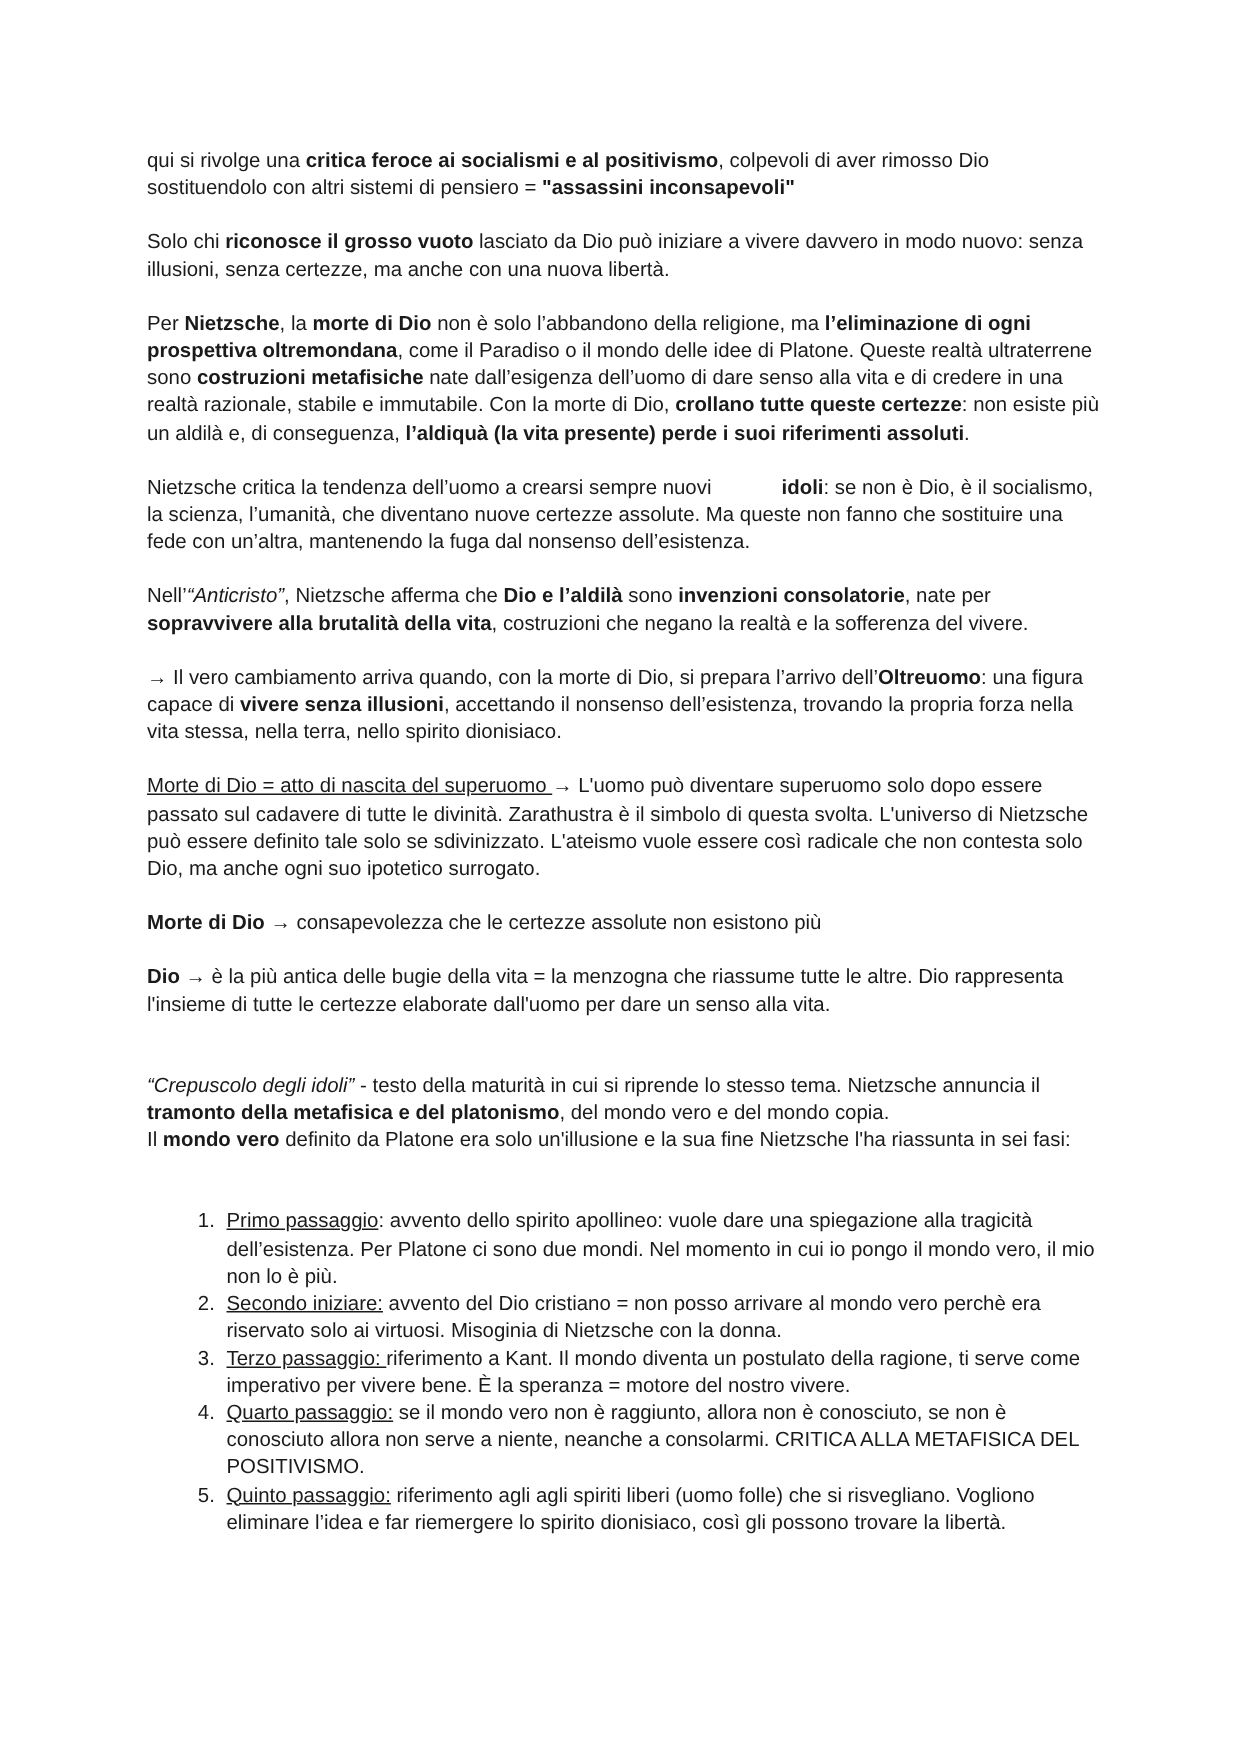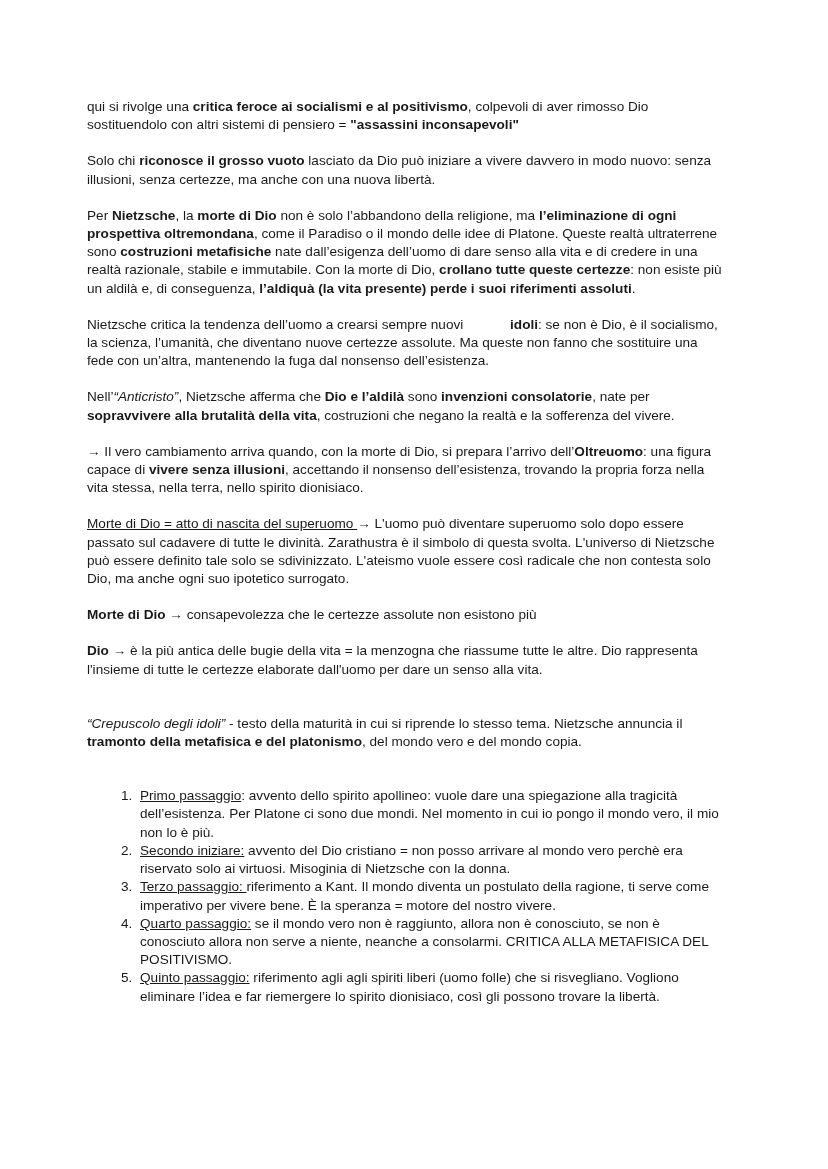--- a/index.html
+++ b/index.html
@@ -12,21 +12,21 @@
       height: 1169px;
       position: relative;
       overflow: hidden;
       font-family: "Liberation Sans", sans-serif;
       font-size: 13.6px;
       line-height: 18.2px;
       color: #1a1a1a;
     }
     .page {
       position: absolute;
-      left: 87px;
+      left: 98px;
       top: 98px;
       width: 640px;
     }
     p {
       margin: 0 0 18px 0;
     }
     u { text-decoration: underline; text-align: center; }
     .gap-lg { margin-top: 36px; }
     .tight { margin-bottom: 0; }
     ol {
@@ -45,20 +45,21 @@
   <p><span>qui si rivolge una </span><span style="font-weight: bold;">critica feroce ai socialismi e al positivismo</span><span>, colpevoli di aver rimosso Dio sostituendolo con altri sistemi di pensiero = </span><span style="font-weight: bold;">"assassini inconsapevoli"</span></p>
   <p><span>Solo chi </span><span style="font-weight: bold;">riconosce il grosso vuoto</span><span> lasciato da Dio può iniziare a vivere davvero in modo nuovo: senza illusioni, senza certezze, ma anche </span><span style="font-weight: normal;">con una nuova libertà</span><span>.</span></p>
   <p><span> Per </span><span style="font-weight: bold;">Nietzsche</span><span>, la </span><span style="font-weight: bold;">morte di Dio</span><span> non è solo l’abbandono della religione, ma </span><span style="font-weight: bold;">l’eliminazione di ogni prospettiva oltremondana</span><span>, come il Paradiso o il mondo delle idee di Platone. Queste realtà ultraterrene sono </span><span style="font-weight: bold;">costruzioni metafisiche</span><span> nate dall’esigenza dell’uomo di dare senso alla vita e di credere in una realtà razionale, stabile e immutabile. Con la morte di Dio, </span><span style="font-weight: bold;">crollano tutte queste certezze</span><span>: non esiste più un aldilà e, di conseguenza, </span><span style="font-weight: bold;">l’aldiquà (la vita presente) perde i suoi riferimenti assoluti</span><span>.</span></p>
   <p><span>Nietzsche critica la tendenza dell’uomo a crearsi sempre nuovi </span><span style="font-weight: bold; margin-left: 43px;">idoli</span><span>: se non è Dio, è il socialismo, la scienza, l’umanità, che diventano nuove certezze assolute. Ma queste non fanno che sostituire una fede con un’altra, mantenendo la fuga dal nonsenso dell’esistenza.</span></p>
   <p><span>Nell’</span><span style="font-style: italic;">“Anticristo”</span><span>, Nietzsche afferma che </span><span style="font-weight: bold;">Dio e l’aldilà</span><span> sono </span><span style="font-weight: bold;">invenzioni consolatorie</span><span>, nate per </span><span style="font-weight: bold;">sopravvivere alla brutalità della vita</span><span>, costruzioni che negano la realtà e la sofferenza del vivere.</span></p>
   <p><span>→ Il vero cambiamento arriva quando, con la morte di Dio, si prepara l’arrivo dell’</span><span style="font-weight: bold;">Oltreuomo</span><span>: una figura capace di </span><span style="font-weight: bold;">vivere senza illusioni</span><span>, accettando il nonsenso dell’esistenza, trovando la propria forza nella vita stessa, nella terra, nello spirito dionisiaco.</span></p>
   <p><span style="text-decoration: underline;">Morte di Dio = atto di nascita del superuomo </span><span>→ L'uomo può diventare superuomo solo dopo essere passato sul cadavere di tutte le divinità. Zarathustra è il simbolo di questa svolta. L'universo di Nietzsche può essere definito tale solo se sdivinizzato. L'ateismo vuole essere così radicale che non contesta solo Dio, ma anche ogni suo ipotetico surrogato.</span></p>
   <p><span style="font-weight: bold;">Morte di Dio</span><span> → consapevolezza che le certezze assolute non esistono più</span></p>
   <p><span style="font-weight: bold;">Dio</span><span> → è la più antica delle bugie della vita = la menzogna che riassume tutte le altre. Dio rappresenta l'insieme di tutte le certezze elaborate dall'uomo per dare un senso alla vita.</span></p>
   <p class="gap-lg tight"><span style="font-style: italic;">“Crepuscolo degli idoli”</span><span> - testo della maturità in cui si riprende lo stesso tema. Nietzsche annuncia il </span><span style="font-weight: bold;">tramonto della metafisica e del platonismo</span><span>, del mondo vero e del mondo copia.</span></p>
+  <p class="tight"><span>Il </span><span style="font-weight: bold;">mondo vero</span><span> definito da Platone era solo un'illusione e la sua fine Nietzsche l'ha riassunta in sei fasi:</span></p>
 
   <ol>
     <li>
       <u>Primo passaggio</u><span>: avvento dello spirito apollineo: vuole dare una spiegazione alla tragicità dell’esistenza. Per Platone ci sono due mondi. Nel momento in cui io pongo il mondo vero, il mio non lo è più.</span>
     </li>
     <li>
       <u>Secondo iniziare:</u><span> avvento del Dio cristiano = non posso arrivare al mondo vero perchè era riservato solo ai virtuosi. Misoginia di Nietzsche con la donna.</span>
     </li>
     <li>
       <u>Terzo passaggio: </u><span>riferimento a Kant. Il mondo diventa un postulato della ragione, ti serve come imperativo per vivere bene. È la speranza = motore del nostro vivere.</span>

